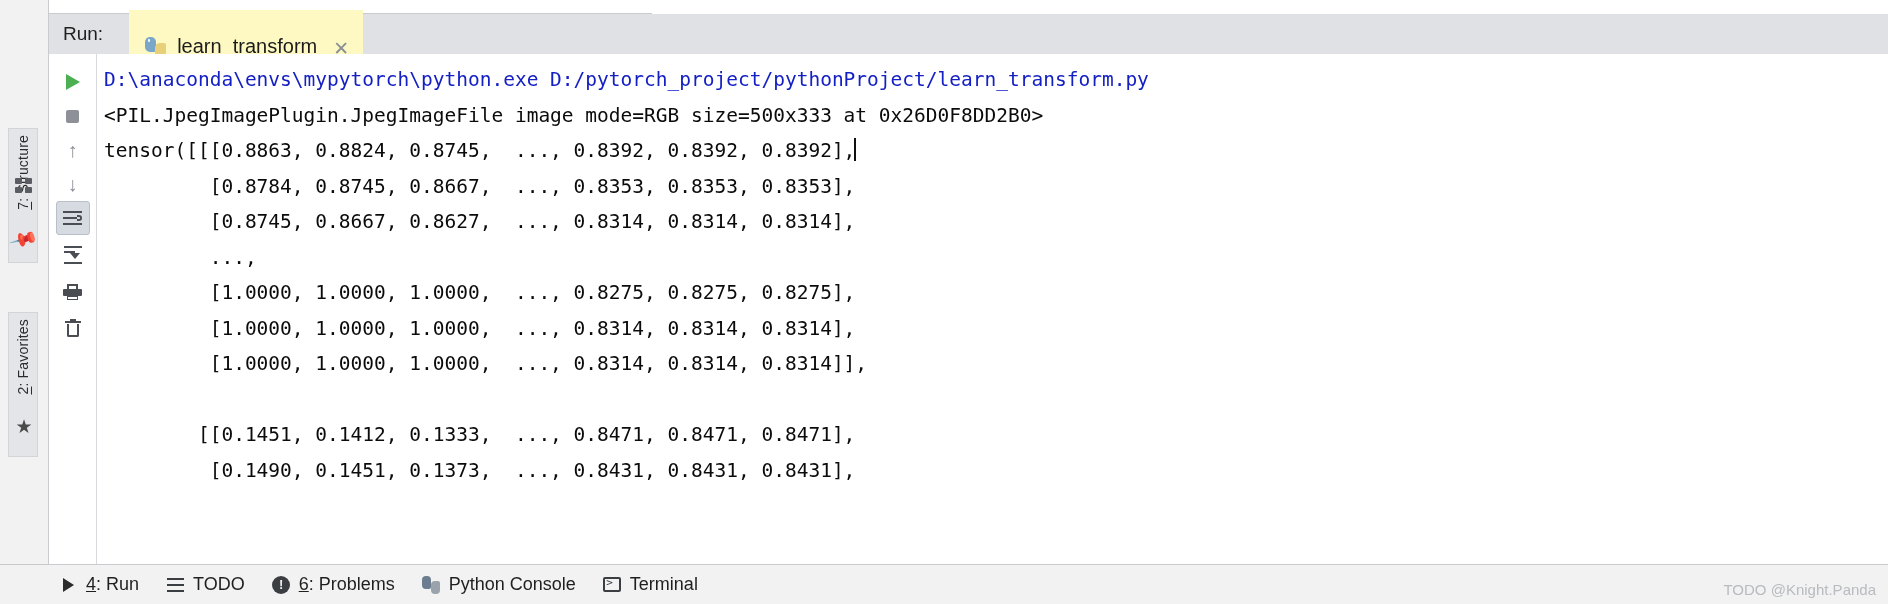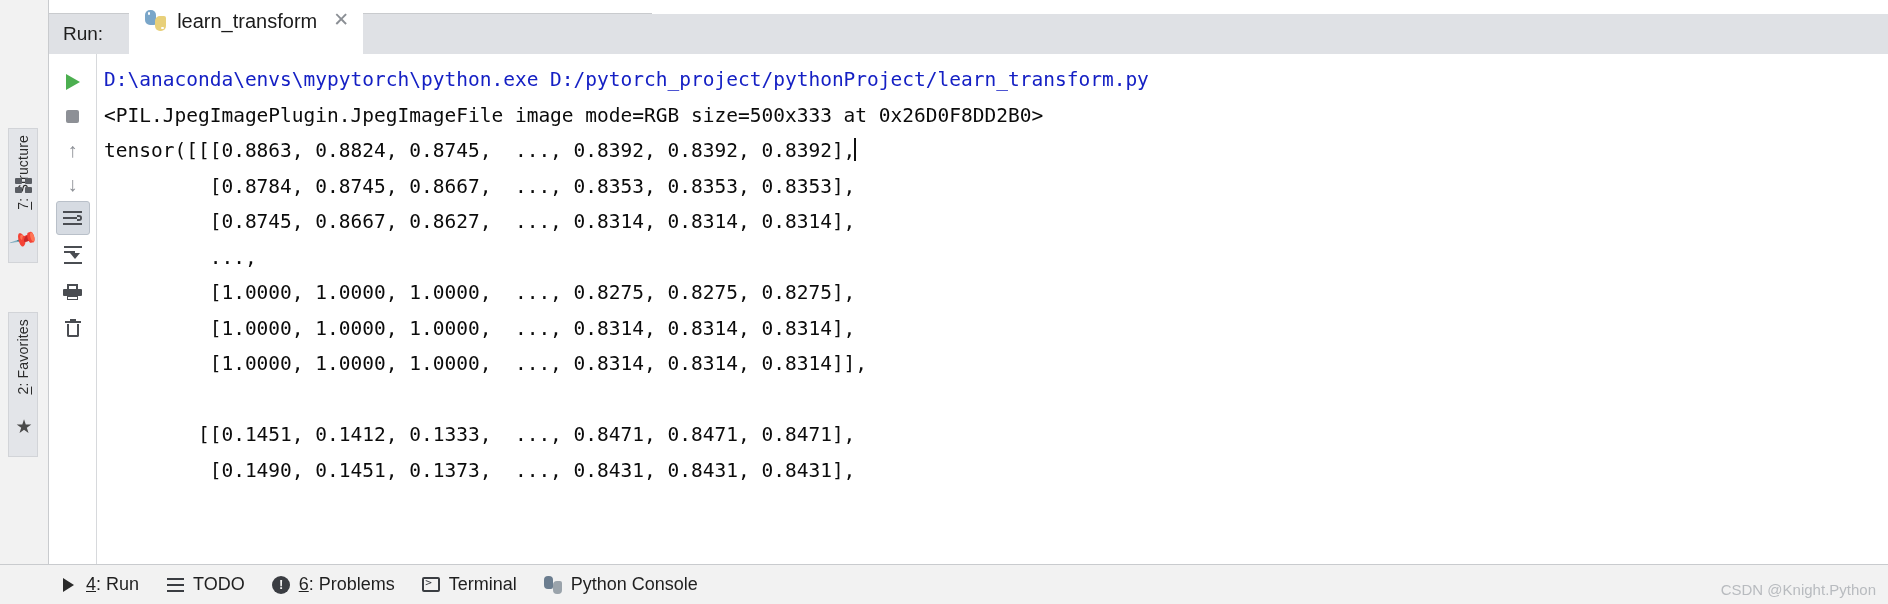--- a/index.html
+++ b/index.html
@@ -140,24 +140,24 @@
   .run-label {
     font-size: 19px;
     color: #1f1f1f;
     margin-left: 14px;
     margin-right: 26px;
     white-space: nowrap;
   }
   .run-tab {
     height: 48px;
     display: flex;
-    align-items: flex-start;
+    align-items: flex-end;
     padding: 0 14px 0 16px;
     position: relative;
-    background: #ffffff;
+    background: #fef9c3;
   }
   .run-tab::after {
     content: "";
     position: absolute;
     left: 0; right: 0; bottom: 0;
     height: 4px;
     background: #4a86c8;
   }
   .py-icon {
     width: 21px; height: 21px;
@@ -567,32 +567,32 @@
 
     <div class="bb-item">
       <span class="bb-ico">
           <span class="ico-problem">!</span>
         </span>
       <span><span class="mn">6</span>: Problems</span>
     </div>
 
     <div class="bb-item">
       <span class="bb-ico">
-          <span class="ico-terminal"></span>
-        </span>
-      <span>Terminal</span>
-    </div>
-
-    <div class="bb-item">
-      <span class="bb-ico">
         <span class="ico-pyconsole">
             <span class="pu"></span>
             <span class="pd"></span>
           </span>
       </span>
       <span>Python Console</span>
     </div>
 
-    <span class="watermark">CSDN @Knight.Python</span>
+    <div class="bb-item">
+      <span class="bb-ico">
+          <span class="ico-terminal"></span>
+        </span>
+      <span>Terminal</span>
+    </div>
+
+    <span class="watermark">TODO @Knight.Panda</span>
   </div>
 
 
 </div>
 
 </body></html>

